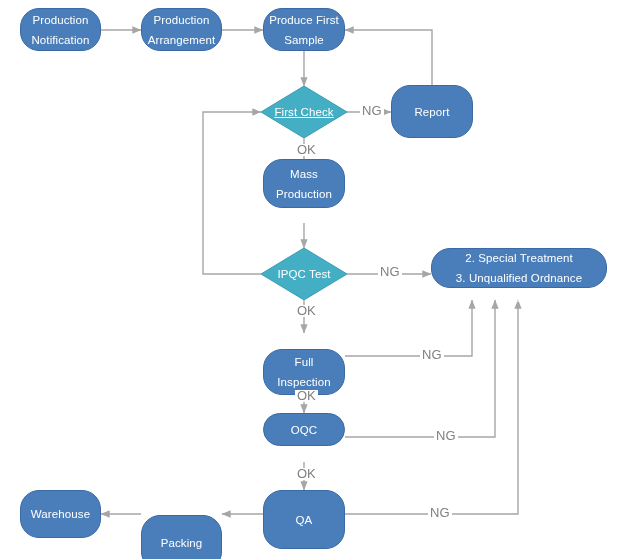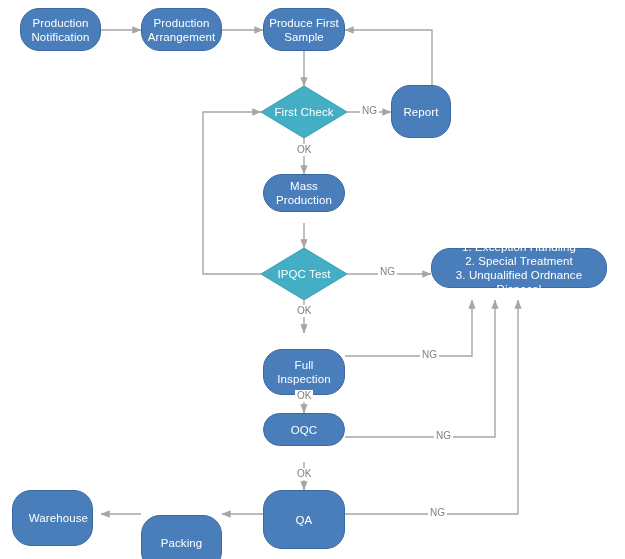--- a/index.html
+++ b/index.html
@@ -26,21 +26,21 @@
   }
   .node {
     position: absolute;
     box-sizing: border-box;
     display: flex;
     align-items: center;
     justify-content: center;
     text-align: center;
     color: #ffffff;
     font-size: 11.5px;
-    line-height: 14px;
+    line-height: 20px;
     letter-spacing: 0.1px;
     border-radius: 19px;
   }
   .node.process {
     background: #4a7ebb;
     border: 1px solid #3a69a3;
   }
   .node.decision {
     background: transparent;
     border: none;
@@ -56,21 +56,21 @@
     position: relative;
     z-index: 2;
   }
   .node-label {
     padding: 0 4px;
     white-space: pre-line;
   }
   .edge-label {
     position: absolute;
     color: #808080;
-    font-size: 10px;
+    font-size: 13px;
     line-height: 12px;
     background: #ffffff;
     padding: 0 2px;
     white-space: nowrap;
   }
 </style>
 </head>
 <body>
 
 <div id="canvas">
@@ -106,30 +106,30 @@
 Notification</span>
       </div>
       <div class="node process" style="left: 141px; top: 8px; width: 81px; height: 43px;">
         <span class="node-label">Production
 Arrangement</span>
       </div>
       <div class="node process" style="left: 263px; top: 8px; width: 82px; height: 43px;">
         <span class="node-label">Produce First
 Sample</span>
       </div>
-      <div class="node decision" style="left: 261px; top: 86px; width: 86px; height: 52px;">
+      <div class="node decision" style="left: 261px; top: 86px; width: 86px; height: 52px; text-decoration: underline;">
         <svg class="diamond-shape" viewBox="0 0 86 52" preserveAspectRatio="none">
           <polygon points="43,0 86,26 43,52 0,26" fill="#43aec4" stroke="#3a9db2" stroke-width="1"></polygon>
         </svg>
         <span class="node-label">First Check</span>
       </div>
-      <div class="node process" style="left: 391px; top: 85px; width: 60px; height: 53px;">
+      <div class="node process" style="left: 391px; top: 85px; width: 82px; height: 53px;">
         <span class="node-label">Report</span>
       </div>
-      <div class="node process" style="left: 263px; top: 174px; width: 82px; height: 38px;">
+      <div class="node process" style="left: 263px; top: 159px; width: 82px; height: 49px;">
         <span class="node-label">Mass
 Production</span>
       </div>
       <div class="node decision" style="left: 261px; top: 248px; width: 86px; height: 52px;">
         <svg class="diamond-shape" viewBox="0 0 86 52" preserveAspectRatio="none">
           <polygon points="43,0 86,26 43,52 0,26" fill="#43aec4" stroke="#3a9db2" stroke-width="1"></polygon>
         </svg>
         <span class="node-label">IPQC Test</span>
       </div>
       <div class="node process" style="left: 431px; top: 248px; width: 176px; height: 40px;">
@@ -142,21 +142,21 @@
       </div>
       <div class="node process" style="left: 263px; top: 413px; width: 82px; height: 33px;">
         <span class="node-label">OQC</span>
       </div>
       <div class="node process" style="left: 263px; top: 490px; width: 82px; height: 59px;">
         <span class="node-label">QA</span>
       </div>
       <div class="node process" style="left: 141px; top: 515px; width: 81px; height: 56px;">
         <span class="node-label">Packing</span>
       </div>
-      <div class="node process" style="left: 12px; top: 490px; width: 81px; height: 56px; justify-content: flex-end;">
+      <div class="node process" style="left: 20px; top: 490px; width: 81px; height: 48px;">
         <span class="node-label">Warehouse</span>
       </div>
     </div>
   <div id="labels-layer">
       <span class="edge-label" style="left: 360px; top: 105px;">NG</span>
       <span class="edge-label" style="left: 295px; top: 144px;">OK</span>
       <span class="edge-label" style="left: 378px; top: 266px;">NG</span>
       <span class="edge-label" style="left: 295px; top: 305px;">OK</span>
       <span class="edge-label" style="left: 420px; top: 349px;">NG</span>
       <span class="edge-label" style="left: 295px; top: 390px;">OK</span>

